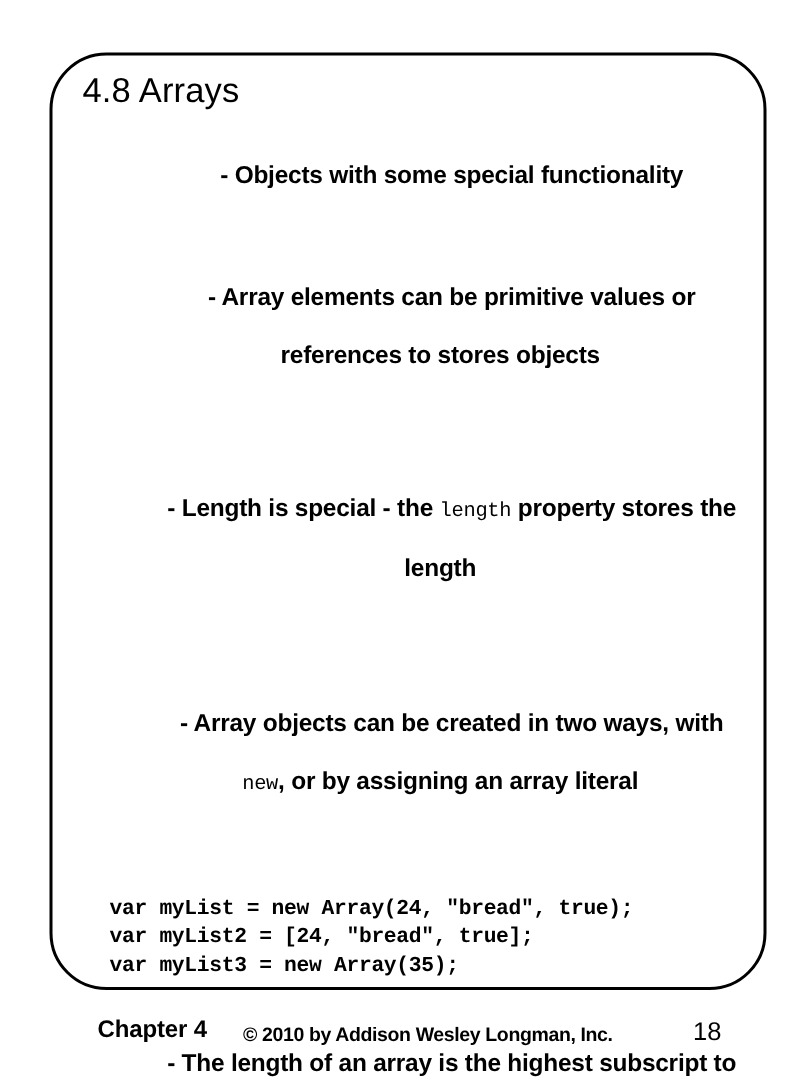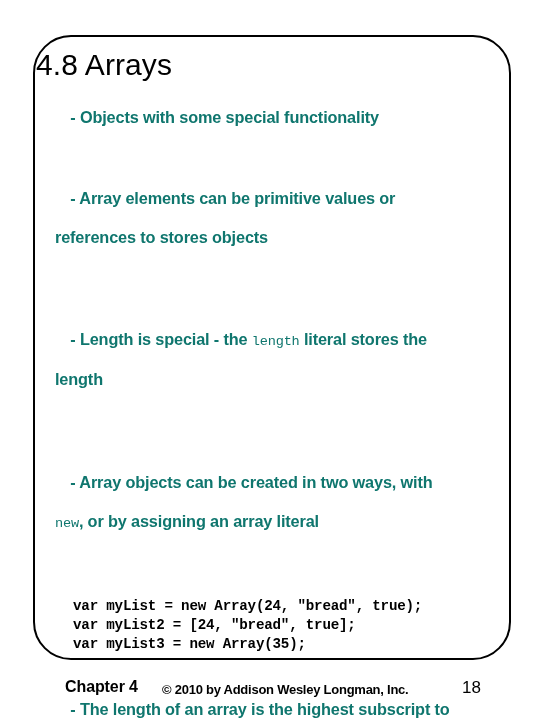--- a/index.html
+++ b/index.html
@@ -32,44 +32,45 @@
     height: 625px;
     border: 2px solid #000000;
     border-radius: 38px;
     box-sizing: border-box;
     overflow: visible;
   }
 
   
   .slide-title {
     position: absolute;
-    left: 36px;
+    left: 55px;
     top: 48px;
-    font-size: 30px;
+    font-size: 23px;
     font-weight: 500;
     letter-spacing: 0.1px;
     line-height: 1.1;
     white-space: nowrap;
   }
 
   
   .body-area {
     position: absolute;
     left: 44px;
     top: 88px;
     width: 488px;
   }
 
   .bullet {
     font-size: 16.3px;
     font-weight: bold;
     line-height: 1.22;
     letter-spacing: -0.15px;
     white-space: pre-wrap;
-    color: #0f766e;
+    color: #000000;
+    text-align: center;
   }
 
   .bullet .ln2 {
     display: block;
     padding-left: 11px;
   }
 
   .code {
     font-family: "Liberation Mono", "DejaVu Sans Mono", monospace;
     font-size: 14.2px;
@@ -144,21 +145,21 @@
     <div class="bullet sp-b1">
       <span>- Objects with some special functionality</span>
     </div>
 
     <div class="bullet sp-b2">
       <span>- Array elements can be primitive values or</span>
       <span class="ln2">references to stores objects</span>
     </div>
 
     <div class="bullet sp-b3">
-      <span>- Length is special - the </span><span class="mono-inline">length</span><span> literal stores the</span>
+      <span>- Length is special - the </span><span class="mono-inline">length</span><span> property stores the</span>
       <span class="ln2">length</span>
     </div>
 
     <div class="bullet sp-b4">
       <span>- Array objects can be created in two ways, with</span>
       <span class="ln2"><span class="mono-inline">new</span><span>, or by assigning an array literal</span></span>
     </div>
 
     <div class="code sp-code1">var myList = new Array(24, "bread", true);
 var myList2 = [24, "bread", true];

